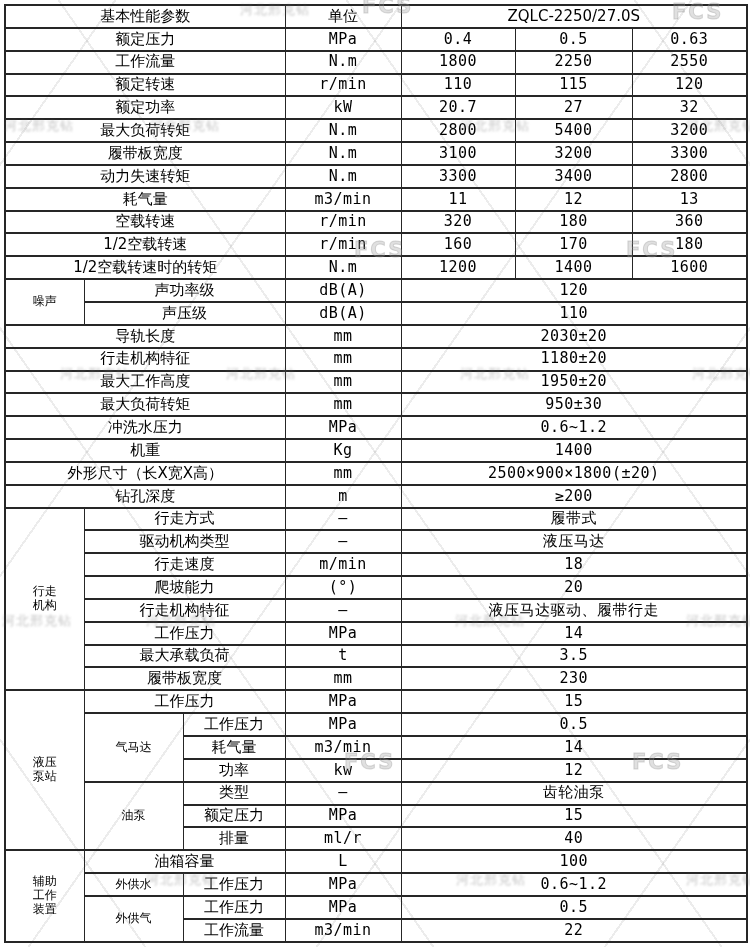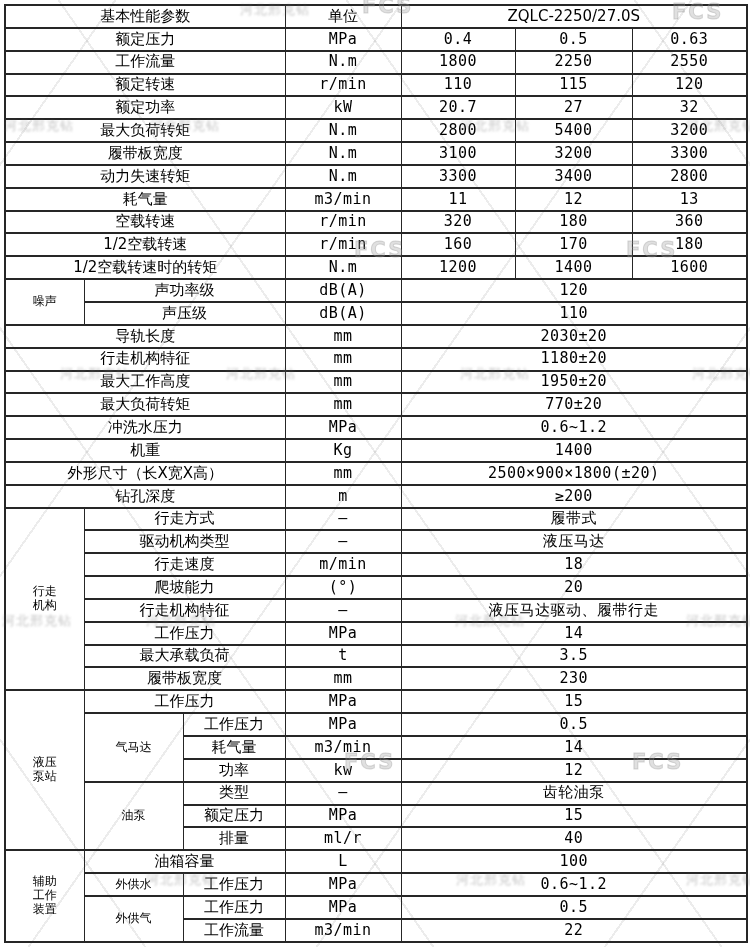--- a/index.html
+++ b/index.html
@@ -174,21 +174,21 @@
         <td colspan="3" class="v">1180±20</td>
       </tr>
       <tr>
         <td colspan="3" class="l">最大工作高度</td>
         <td class="u">mm</td>
         <td colspan="3" class="v">1950±20</td>
       </tr>
       <tr>
         <td colspan="3" class="l">最大负荷转矩</td>
         <td class="u">mm</td>
-        <td colspan="3" class="v">770±20</td>
+        <td colspan="3" class="v">950±30</td>
       </tr>
       <tr>
         <td colspan="3" class="l">冲洗水压力</td>
         <td class="u">MPa</td>
         <td colspan="3" class="v">0.6~1.2</td>
       </tr>
       <tr>
         <td colspan="3" class="l">机重</td>
         <td class="u">Kg</td>
         <td colspan="3" class="v">1400</td>

